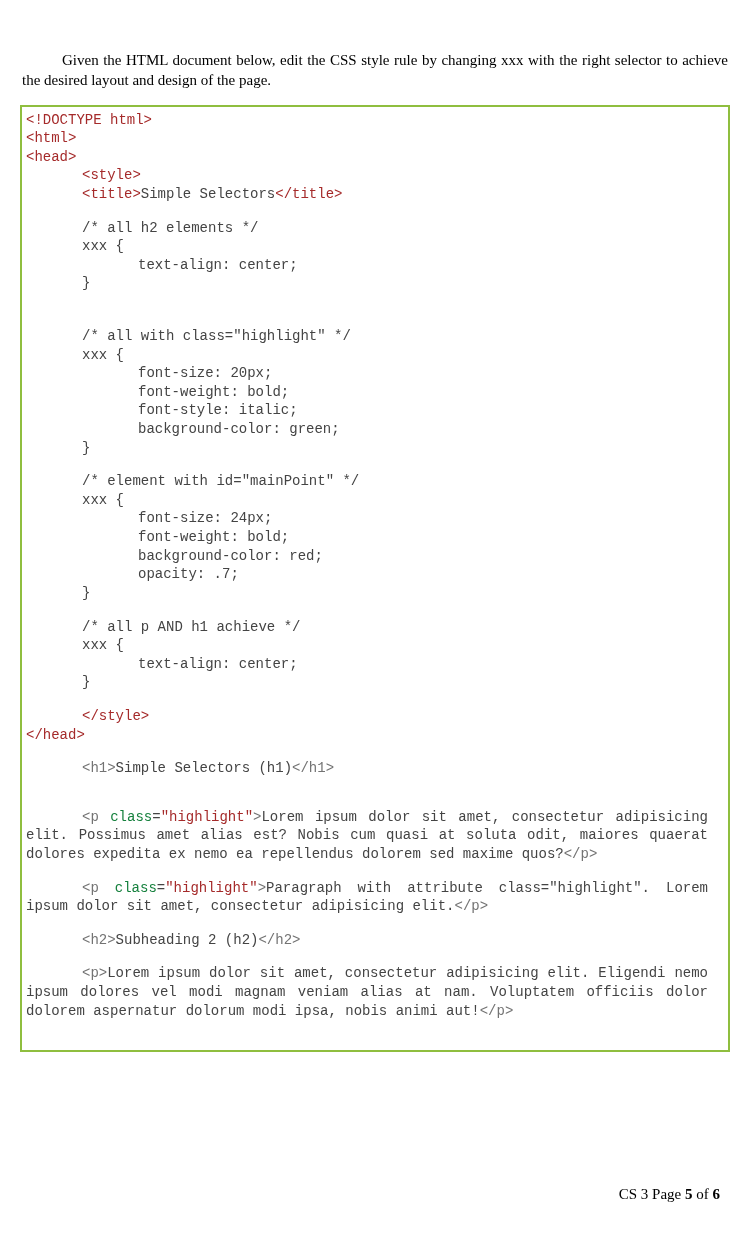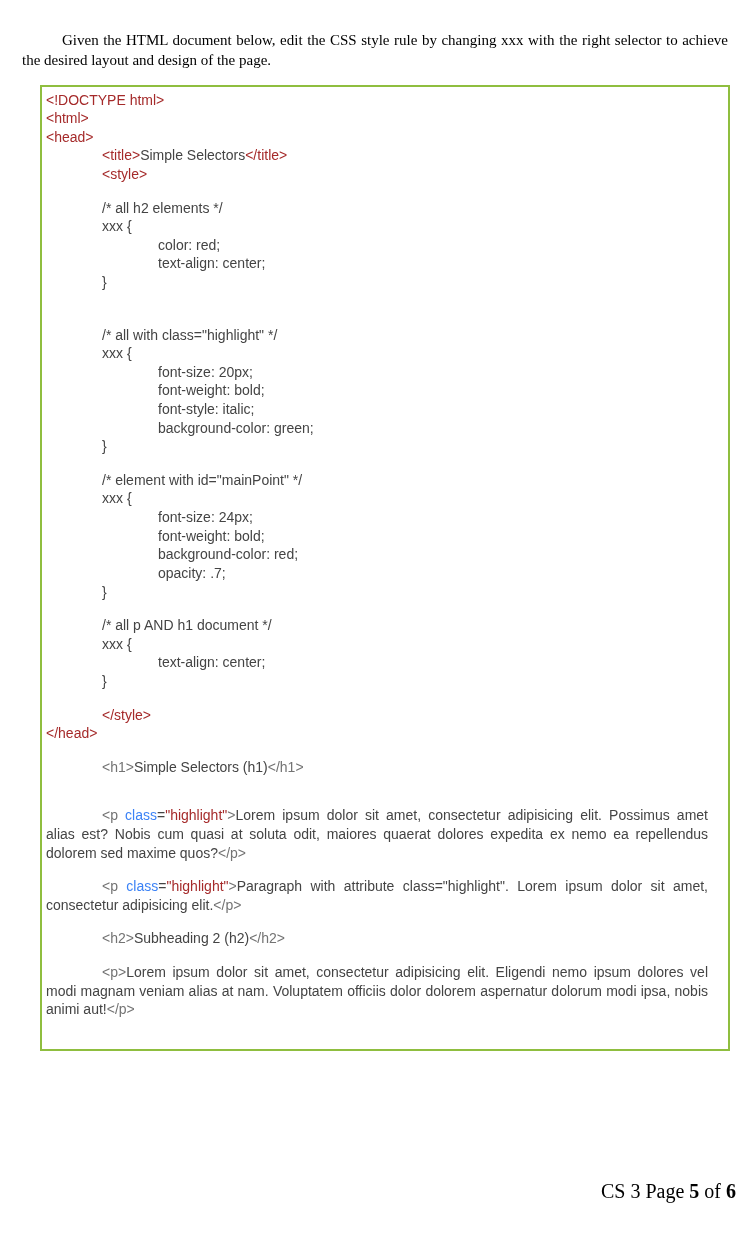--- a/index.html
+++ b/index.html
@@ -11,72 +11,71 @@
     width: 750px;
     height: 1238px;
     position: relative;
     padding: 30px 20px 0 20px;
   }
   .instruction {
     text-align: justify;
     line-height: 1.35;
     margin-bottom: 14px;
     padding: 0 2px;
+    margin-top: 20px;
   }
   .instruction .indent {
     display: inline-block;
     width: 40px;
   }
   .code-box {
     border: 2px solid #8fbe3f;
     padding: 4px 20px 30px 4px;
-    font-family: Liberation Sans, sans-serif;
+    font-family: Liberation Mono, monospace;
     font-size: 14px;
     line-height: 1.33;
     color: #444;
     text-align: justify;
-    margin-left: 20px;
   }
   .code-box .line { white-space: pre-wrap; }
   .tag-red { color: #a52a2a; }
   .tag-green { color: #737373; }
-  .attr-blue { color: #3b82f6; }
+  .attr-blue { color: #15803d; }
   .attr-red { color: #a52a2a; }
   .indent1 { padding-left: 56px; }
   .indent2 { padding-left: 112px; }
   .br-sm { height: 15px; }
   .br-lg { height: 34px; }
   .footer {
     position: absolute;
     bottom: 35px;
-    right: 14px;
-    font-size: 20px;
+    right: 30px;
+    font-size: 15px;
   }
   .footer .bold { font-weight: bold; }
   .just { text-align: justify; }
   .pad-first { display:inline-block; width:56px; }
 </style>
 </head>
 <body>
 
 <div class="instruction">
   <span class="indent"></span><span>Given the HTML document below, edit the CSS style rule by changing xxx with the right selector to achieve the desired layout and design of the page.</span>
 </div>
 
 <div class="code-box">
   <div class="line"><span class="tag-red">&lt;!DOCTYPE html&gt;</span></div>
   <div class="line"><span class="tag-red">&lt;html&gt;</span></div>
   <div class="line"><span class="tag-red">&lt;head&gt;</span></div>
+  <div class="line indent1"><span class="tag-red">&lt;style&gt;</span></div>
   <div class="line indent1"><span class="tag-red">&lt;title&gt;</span><span>Simple Selectors</span><span class="tag-red">&lt;/title&gt;</span></div>
-  <div class="line indent1"><span class="tag-red">&lt;style&gt;</span></div>
 
   <div class="br-sm"></div>
   <div class="line indent1">/* all h2 elements */</div>
   <div class="line indent1">xxx {</div>
-  <div class="line indent2">color: red;</div>
   <div class="line indent2">text-align: center;</div>
   <div class="line indent1">}</div>
 
   <div class="br-lg"></div>
   <div class="line indent1">/* all with class="highlight" */</div>
   <div class="line indent1">xxx {</div>
   <div class="line indent2">font-size: 20px;</div>
   <div class="line indent2">font-weight: bold;</div>
   <div class="line indent2">font-style: italic;</div>
   <div class="line indent2">background-color: green;</div>
@@ -85,21 +84,21 @@
   <div class="br-sm"></div>
   <div class="line indent1">/* element with id="mainPoint" */</div>
   <div class="line indent1">xxx {</div>
   <div class="line indent2">font-size: 24px;</div>
   <div class="line indent2">font-weight: bold;</div>
   <div class="line indent2">background-color: red;</div>
   <div class="line indent2">opacity: .7;</div>
   <div class="line indent1">}</div>
 
   <div class="br-sm"></div>
-  <div class="line indent1">/* all p AND h1 document */</div>
+  <div class="line indent1">/* all p AND h1 achieve */</div>
   <div class="line indent1">xxx {</div>
   <div class="line indent2">text-align: center;</div>
   <div class="line indent1">}</div>
 
   <div class="br-sm"></div>
   <div class="line indent1"><span class="tag-red">&lt;/style&gt;</span></div>
   <div class="line"><span class="tag-red">&lt;/head&gt;</span></div>
 
   <div class="br-sm"></div>
   <div class="line indent1"><span class="tag-green">&lt;h1&gt;</span><span>Simple Selectors (h1)</span><span class="tag-green">&lt;/h1&gt;</span></div>

